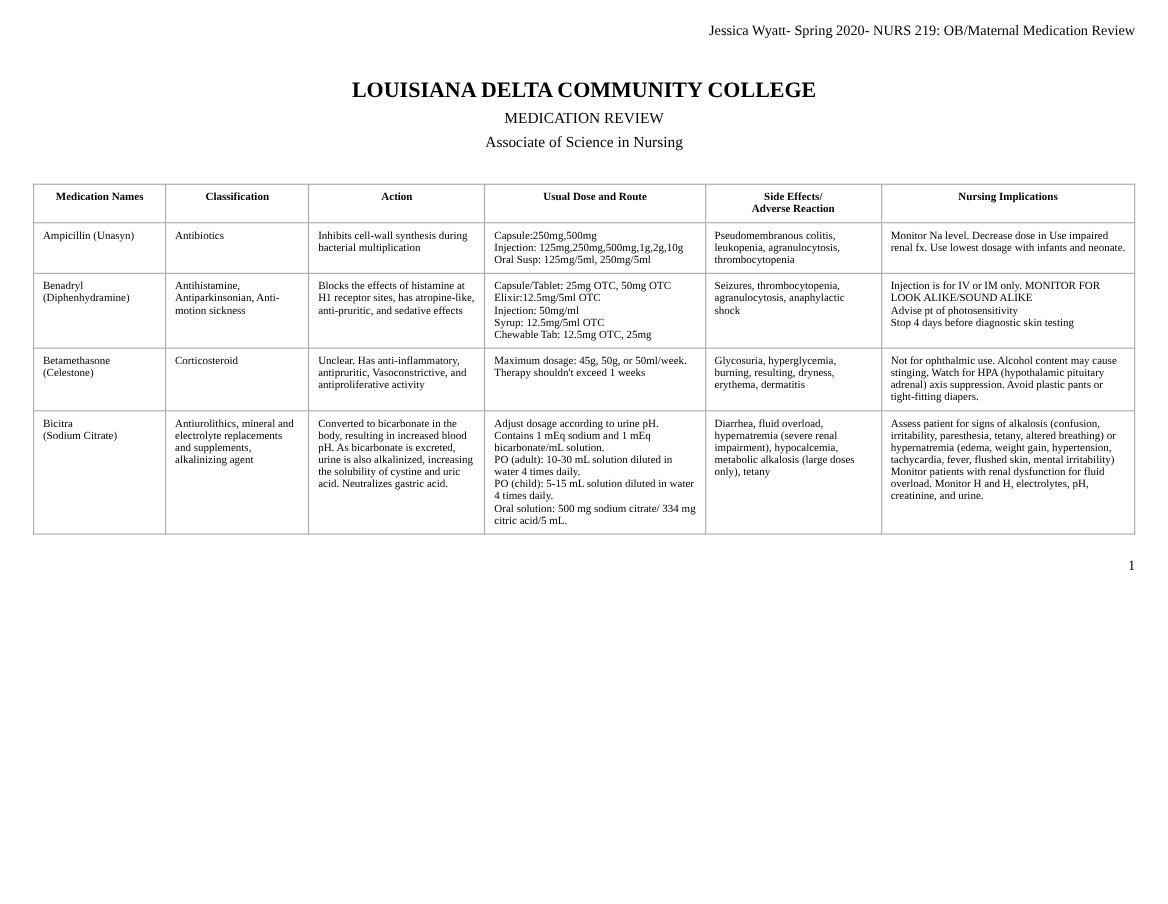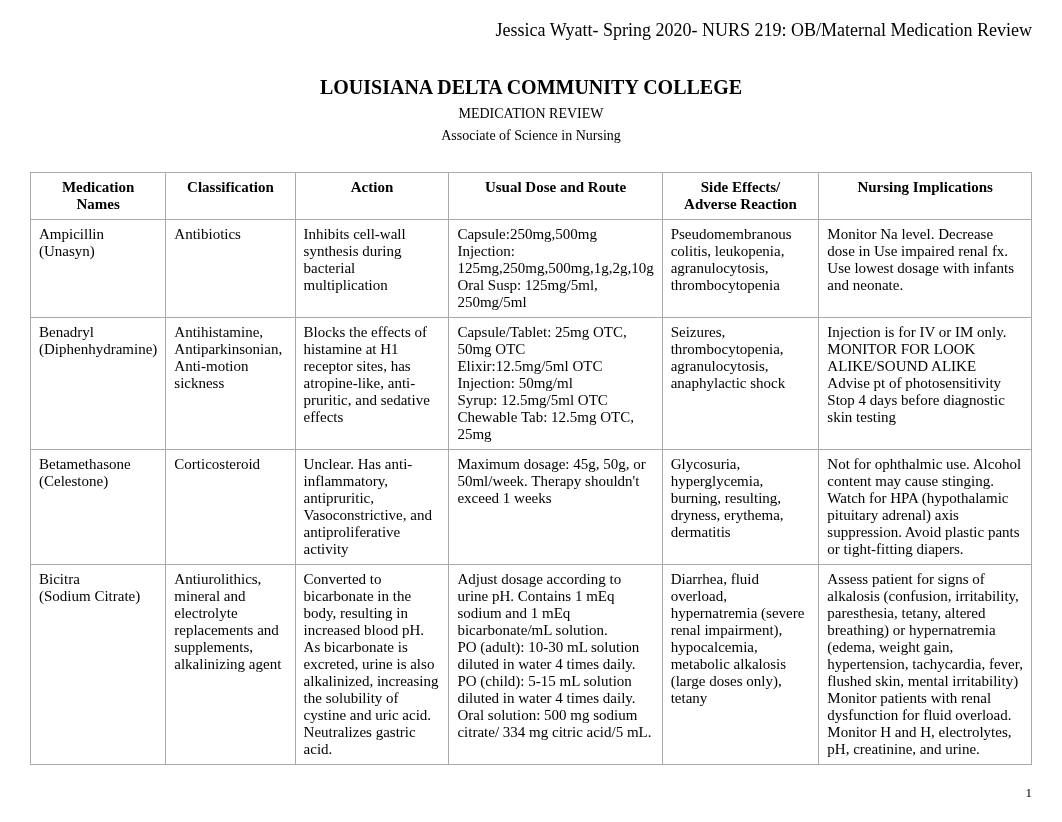--- a/index.html
+++ b/index.html
@@ -11,41 +11,41 @@
       width: 1062px;
       min-height: 822px;
     }
 
     .page-container {
       padding: 20px 30px 40px 30px;
     }
 
     .top-right {
       text-align: right;
-      font-size: 18px;
+      font-size: 13px;
       margin-bottom: 30px;
     }
 
     .college-header {
       text-align: center;
       margin-bottom: 20px;
       font-size: 14px;
       line-height: 1.6;
     }
 
     .college-header .college-name {
       font-weight: bold;
       font-size: 20px;
     }
 
     table {
       width: 100%;
       border-collapse: collapse;
       border: 1px solid #aaa;
-      font-size: 15px;
+      font-size: 10px;
       margin-top: 24px;
     }
 
     table th, table td {
       border: 1px solid #aaa;
       padding: 6px 8px;
       vertical-align: top;
     }
 
     table thead tr th {

